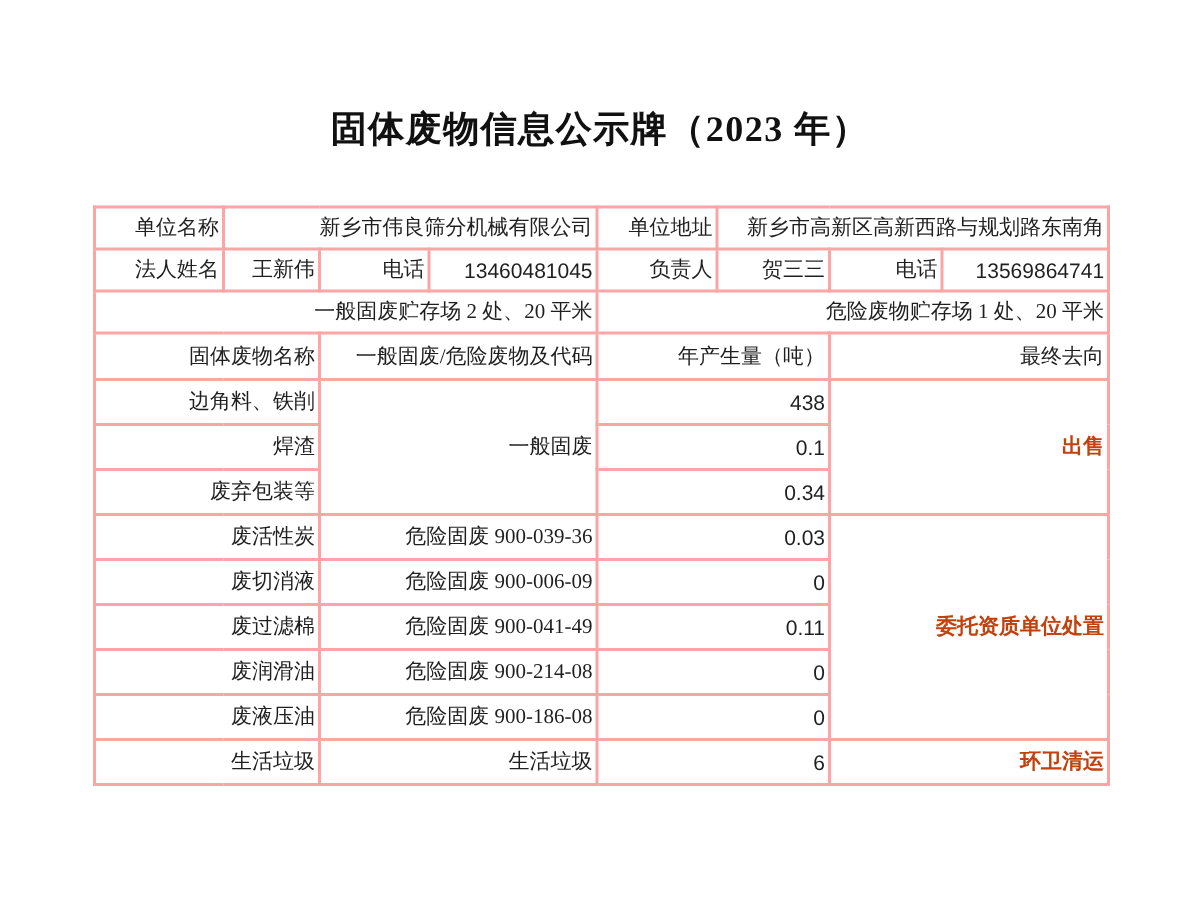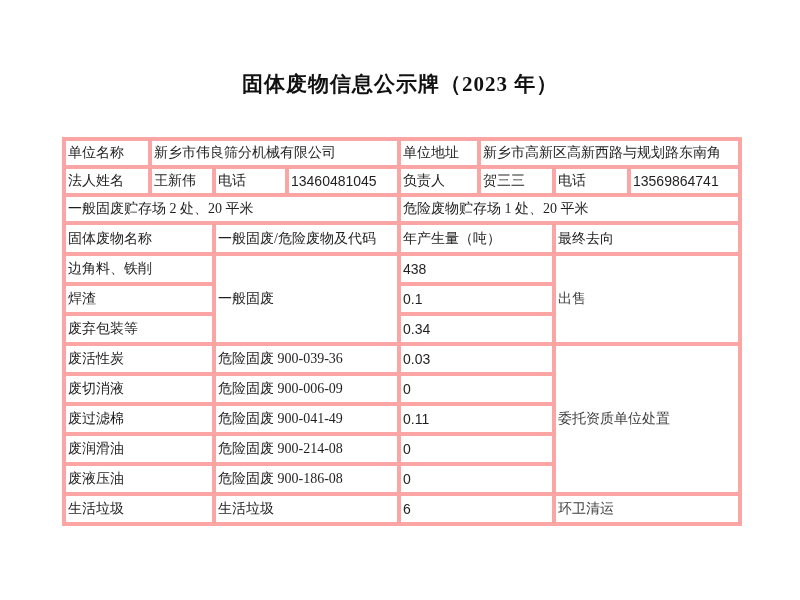--- a/index.html
+++ b/index.html
@@ -6,54 +6,55 @@
   html, body { width: 800px; height: 600px; background: #ffffff; overflow: hidden; }
   body {
     position: relative;
     font-family: "Liberation Serif", serif;
     color: #1f1f1f;
   }
   .page-title {
     position: absolute;
     top: 70px; left: 0; right: 0;
     text-align: center;
-    font-size: 21px;
+    font-size: 24px;
     font-weight: bold;
     letter-spacing: 1px;
     color: #111111;
   }
   table.notice {
     position: absolute;
     left: 62px; top: 137px;
     width: 676px;
     border-collapse: collapse;
     table-layout: fixed;
   }
   table.notice td {
-    border: 4px solid #fca5a5;
-    text-align: left;
+    border: 2px solid #fca5a5;
+    text-align: right;
     vertical-align: middle;
     font-size: 14px;
     padding: 1px 2px;
     overflow: hidden;
     white-space: nowrap;
   }
   tr.r-top { height: 28px; }
   tr.r-head { height: 31px; }
   tr.r-data { height: 30px; }
   td.num {
     font-family: "Liberation Sans", sans-serif;
     font-weight: normal;
     font-size: 13px;
   }
   td.code {
     font-size: 14px;
   }
   td.blue {
-    color: #404040;
+    color: #c2410c;
+    font-weight: bold;
   }
   td.addr { font-size: 13.5px; letter-spacing: 0; }
 </style>
 </head>
 <body>
 
 <div class="page-title">固体废物信息公示牌（2023 年）</div>
 
 <table class="notice">
   <colgroup>

